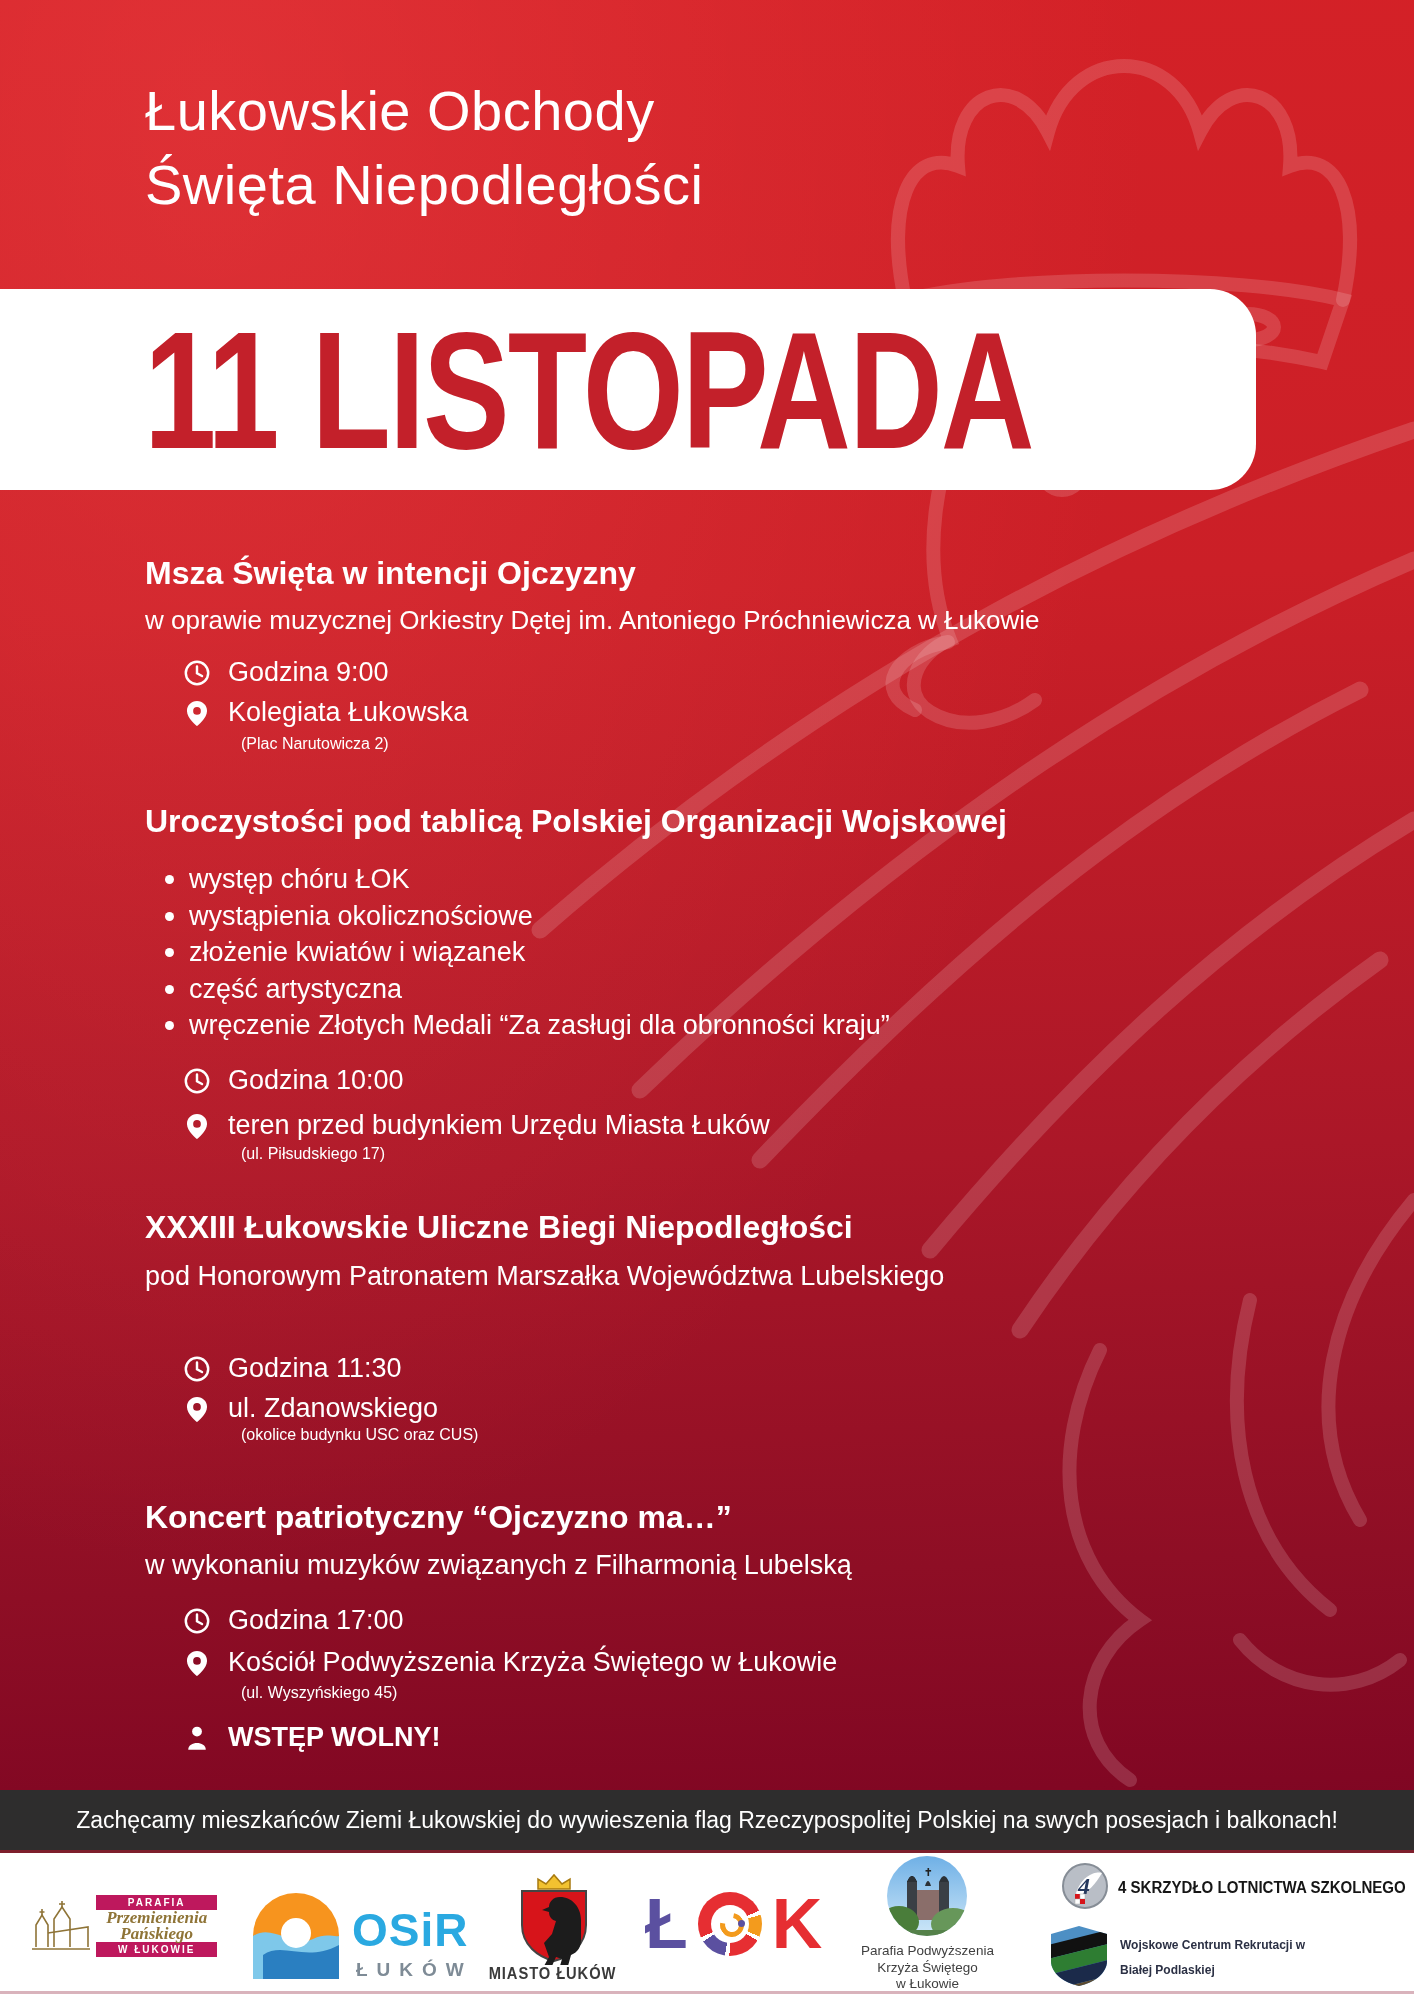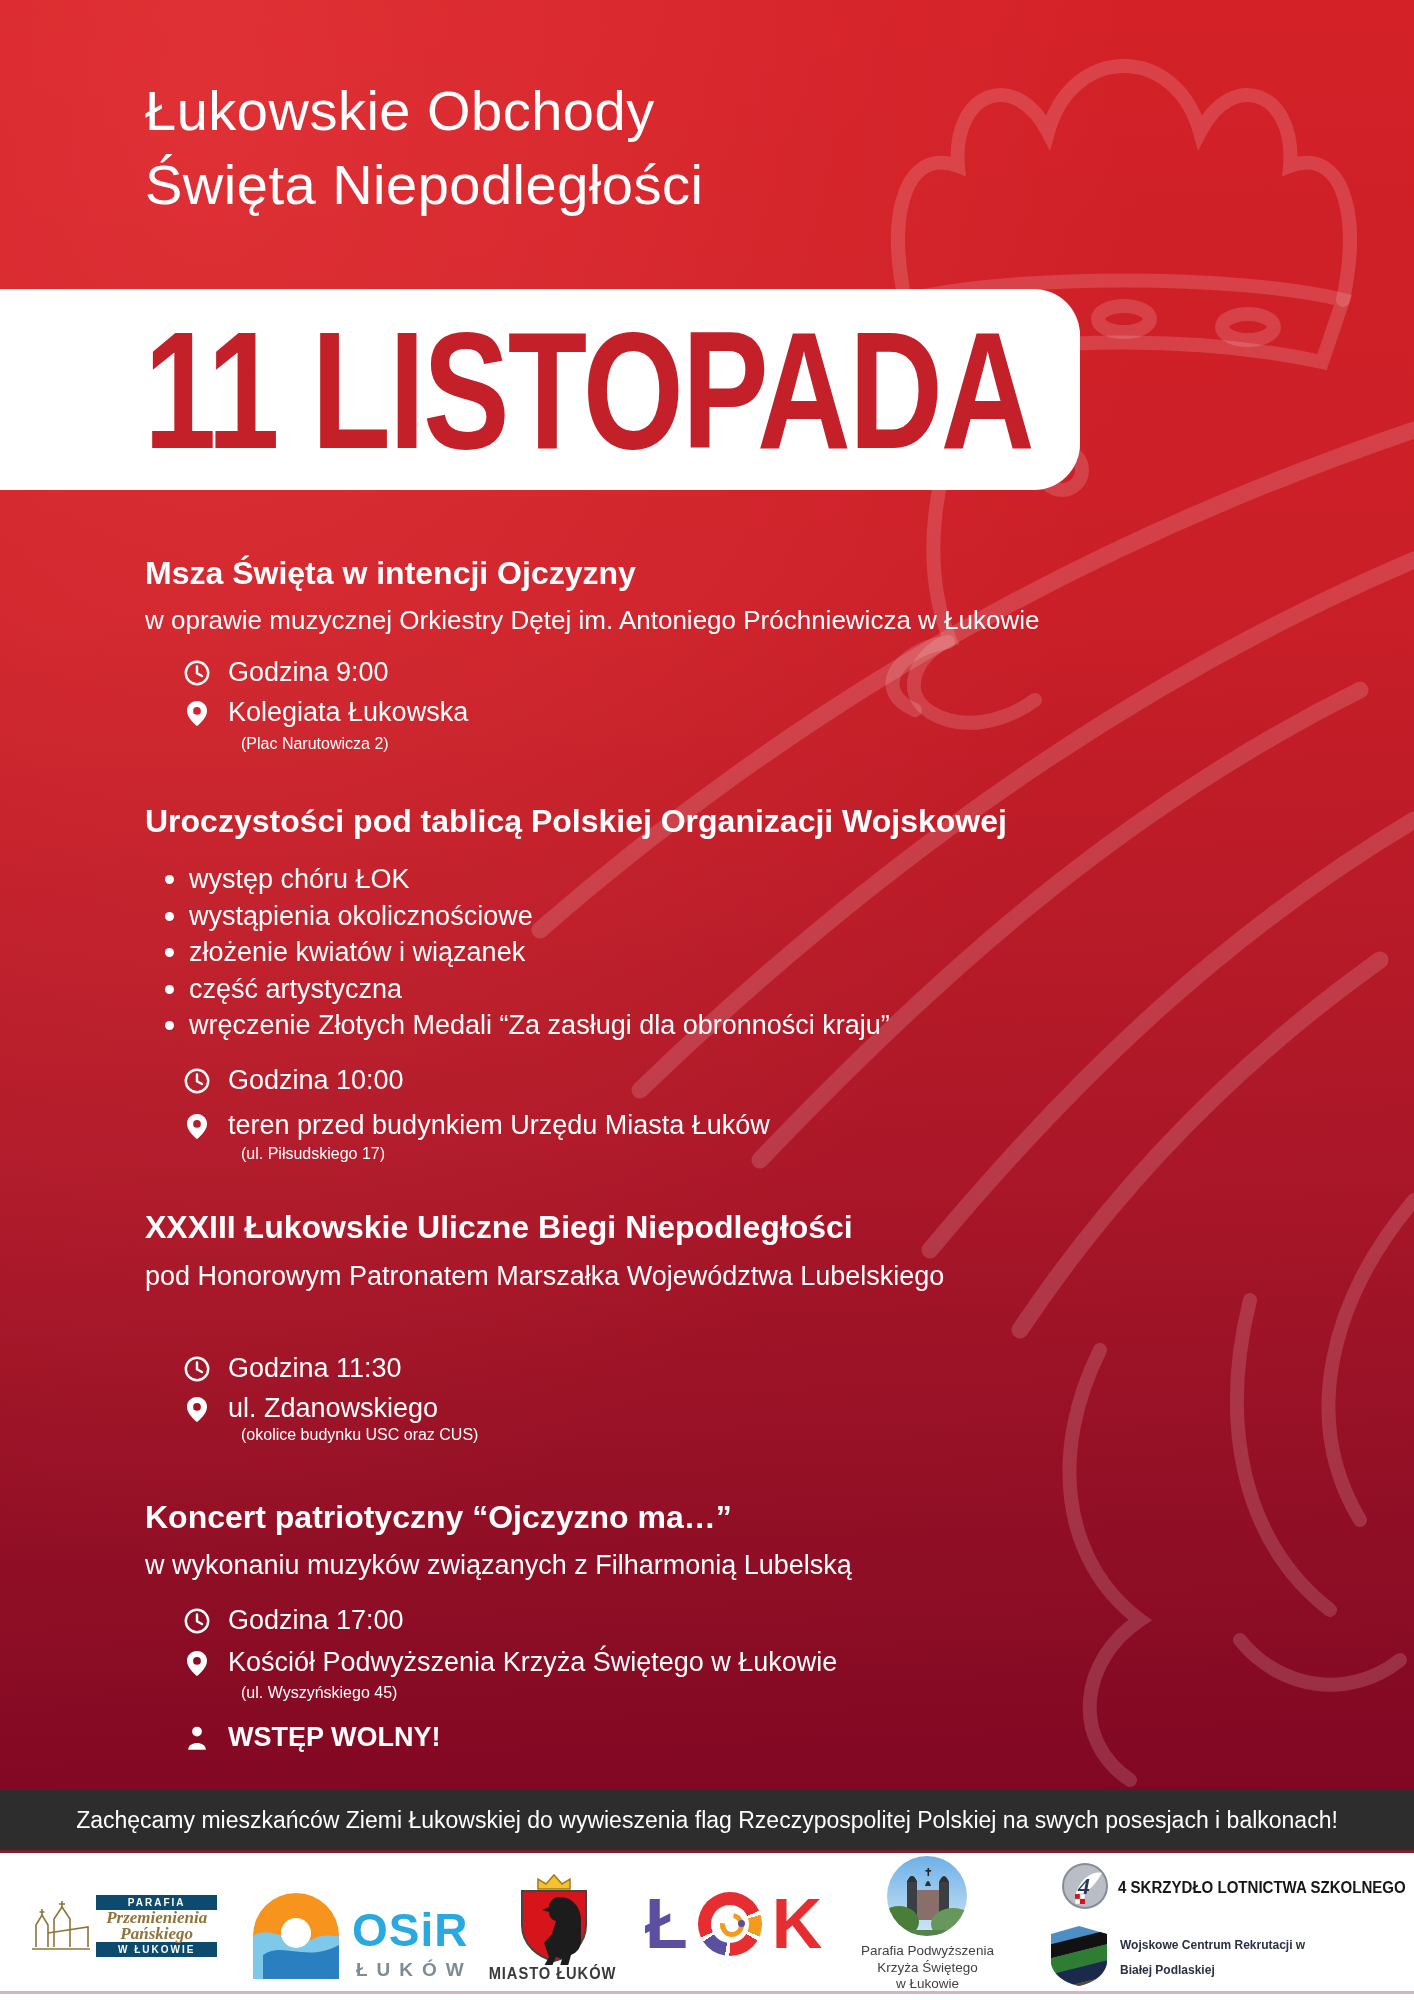--- a/index.html
+++ b/index.html
@@ -8,21 +8,21 @@
     font-family:"Liberation Sans","DejaVu Sans",sans-serif;color:#fff;
     background-image:
       radial-gradient(ellipse at 15% 5%, rgba(255,90,90,.28), transparent 55%),
       linear-gradient(178deg,#d42127 0%,#cb1f27 30%,#ab1728 58%,#8e0e25 78%,#740021 100%);
   }
   .abs{position:absolute;}
   
   .eagle{position:absolute;inset:0;pointer-events:none;}
   
   .title{left:145px;font-size:56px;font-weight:400;letter-spacing:.5px;white-space:nowrap;}
-  .banner{left:0;top:289px;width:1080px;height:201px;background:#fff;border-radius:0 46px 46px 0;}
+  .banner{left:0;top:289px;width:1256px;height:201px;background:#fff;border-radius:0 46px 46px 0;}
   .banner-text{
     position:absolute;left:144px;top:50%;transform:translateY(-50%) scale(1,1.28);
     transform-origin:left center;color:#c3202a;font-size:130px;font-weight:700;
     letter-spacing:-2px;white-space:nowrap;
   }
   
   .event-title{left:145px;font-size:32px;font-weight:700;white-space:nowrap;}
   .event-sub{left:145px;font-size:26px;font-weight:400;white-space:nowrap;}
   .bullets{left:163px;top:861px;list-style:none;margin:0;padding:0;font-size:27px;line-height:36.5px;}
   .bullets li{padding-left:26px;position:relative;white-space:nowrap;}
@@ -33,21 +33,21 @@
   .bold{font-weight:700;}
   
   .darkbar{left:0;top:1790px;width:1414px;height:60px;background:#2e2d2d;border-bottom:3px solid #7e1f2c;
     display:flex;align-items:center;justify-content:center;font-size:23px;white-space:nowrap;}
   
   .footer{left:0;top:1853px;width:1414px;height:147px;background:#ffffff;color:#333;}
   .pinkline{left:0;top:1991px;width:1414px;height:3px;background:#d9b3bc;}
   .whitebottom{left:0;top:1994px;width:1414px;height:6px;background:#fff;}
   
   .l1{left:30px;top:42px;display:flex;align-items:center;gap:4px;color:#8f7437;}
-  .l1 .band{background:#0c4a6e;color:#fff;font-size:10px;font-weight:700;letter-spacing:2px;text-align:center;padding:2px 22px;}
+  .l1 .band{background:#be185d;color:#fff;font-size:10px;font-weight:700;letter-spacing:2px;text-align:center;padding:2px 22px;}
   .l1 .serif{font-family:Liberation Serif, serif;font-style:italic;font-weight:700;font-size:17px;line-height:16px;text-align:center;}
   
   .l2circle{left:253px;top:40px;width:86px;height:86px;}
   .l2text{left:352px;top:50px;color:#2aa9e1;font-size:46px;font-weight:700;letter-spacing:1px;}
   .l2sub{left:356px;top:106px;color:#7e8b96;font-size:19px;font-weight:700;letter-spacing:9px;}
   
   .l3shield{left:508px;top:20px;width:92px;height:92px;}
   .l3label{left:470px;top:112px;width:165px;text-align:center;color:#3a3a3a;font-size:16px;font-weight:700;letter-spacing:1px;transform:scaleX(.92);}
   
   .l4{left:645px;top:36px;display:flex;align-items:center;gap:10px;}

